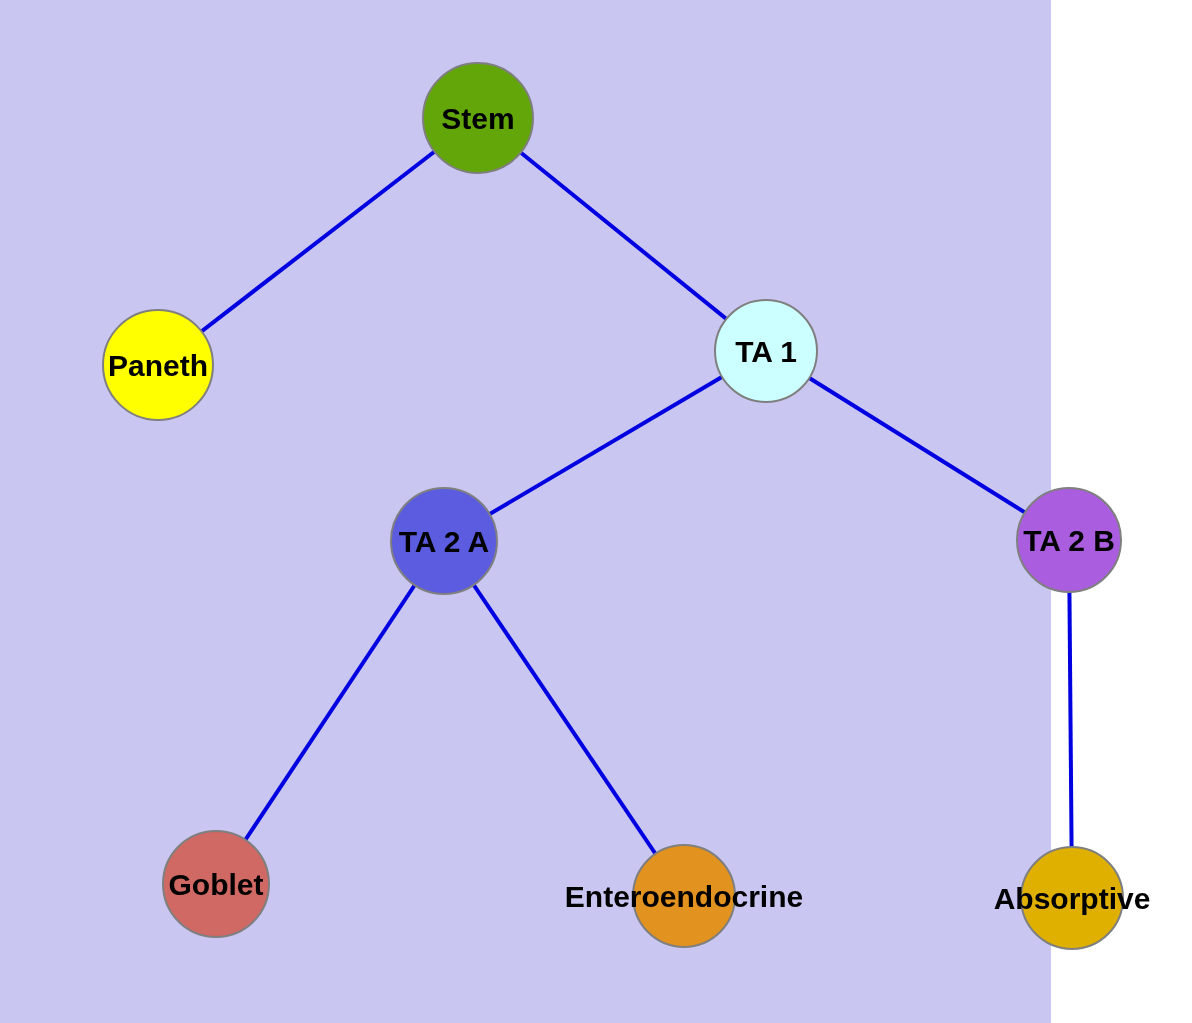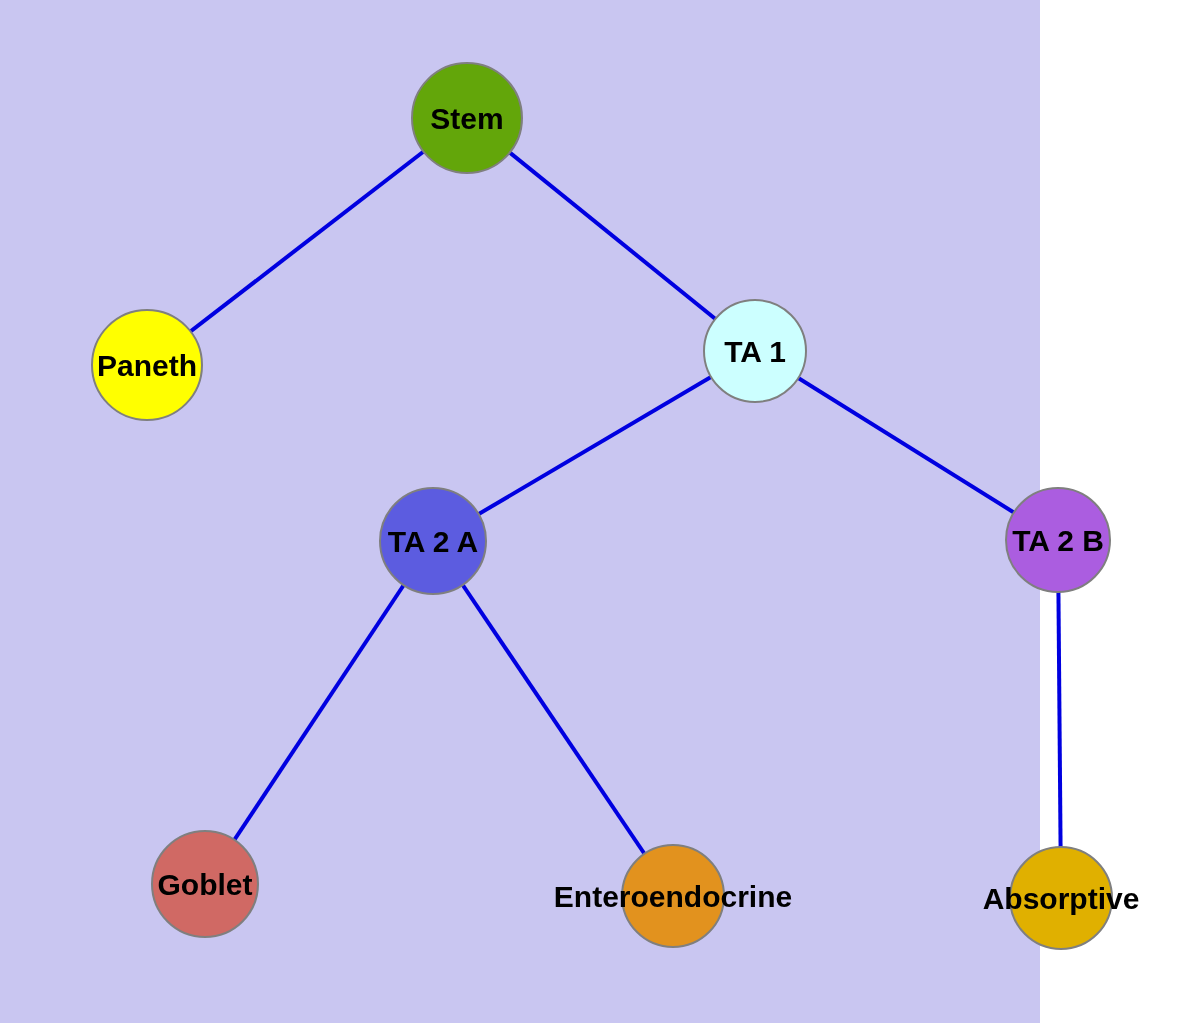--- a/index.html
+++ b/index.html
@@ -9,20 +9,21 @@
   body {
     width: 1192px;
     height: 1023px;
     font-family: "Liberation Sans", sans-serif;
     overflow: hidden;
   }
   .canvas {
     position: relative;
     width: 1040px;
     height: 1023px;
+    padding-left: 11px;
   }
   svg {
     display: block;
     width: 1192px;
     height: 1023px;
   }
   .node-label {
     font-family: "Liberation Sans", "DejaVu Sans", sans-serif;
     font-weight: bold;
     font-size: 30px;

